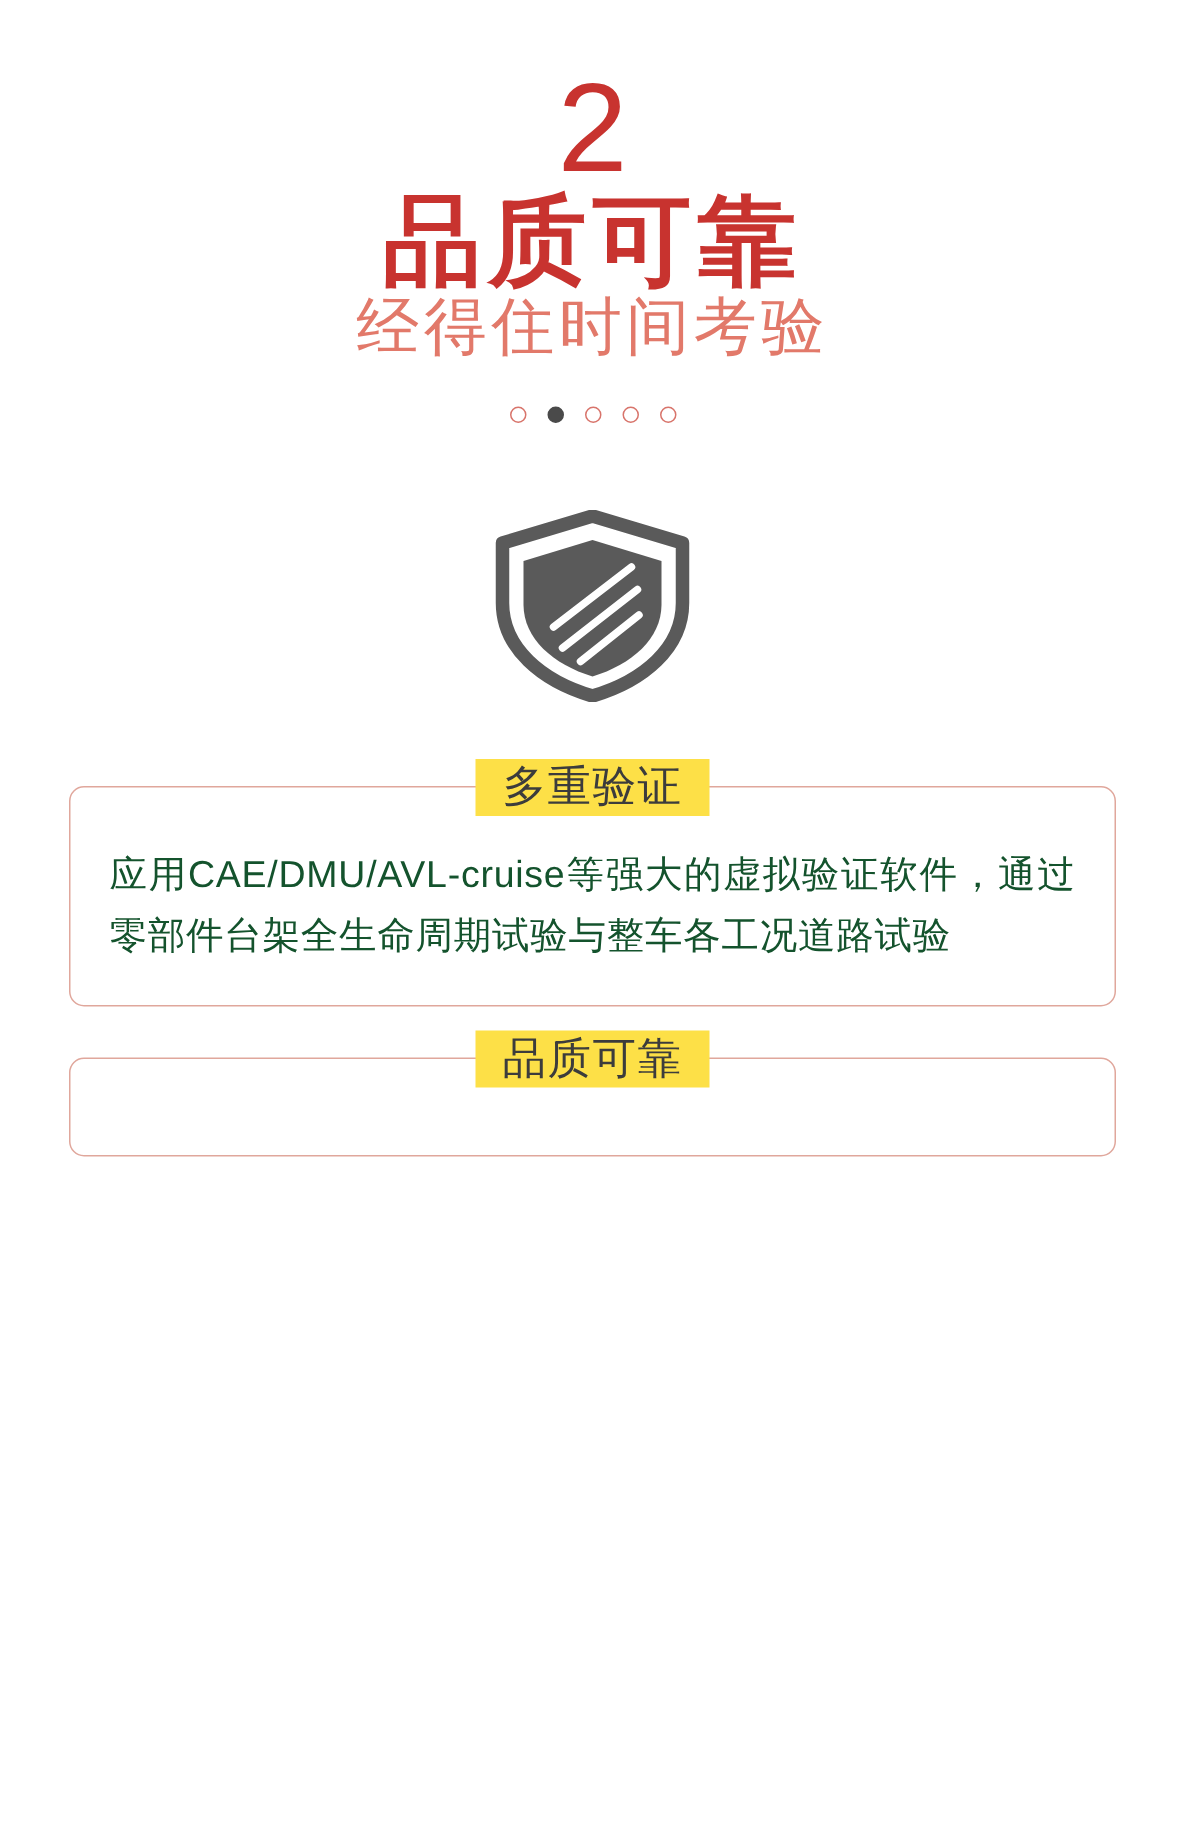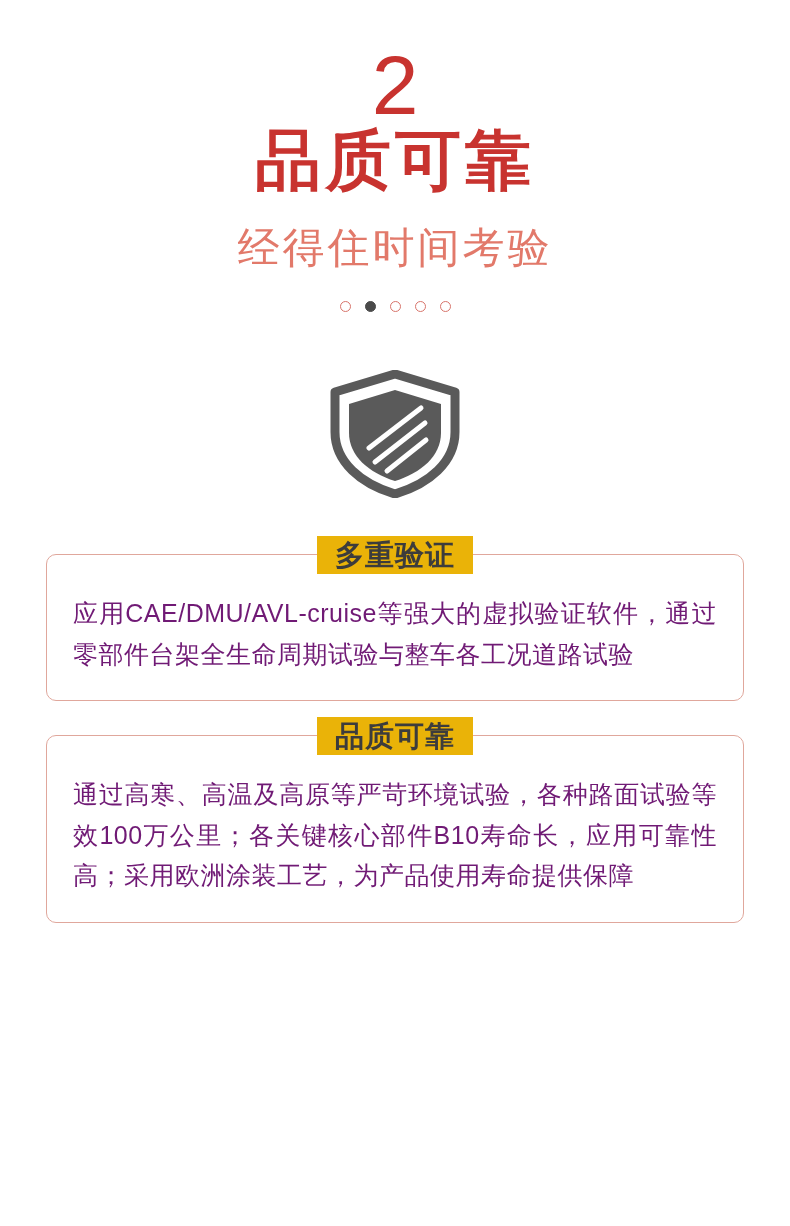--- a/index.html
+++ b/index.html
@@ -35,21 +35,21 @@
     font-family: "Liberation Sans", "DejaVu Sans", sans-serif;
   }
   .main-title {
     font-size: 66px;
     line-height: 1.05;
     font-weight: 700;
     color: #c8332f;
     letter-spacing: 4px;
   }
   .sub-title {
-    margin-top: 30px;
+    margin-top: 0;
     font-size: 42px;
     line-height: 1.1;
     font-weight: 400;
     color: #e2796a;
     letter-spacing: 3px;
   }
 
   
   .dots {
     margin-top: 30px;
@@ -90,33 +90,33 @@
     border-radius: 10px;
     padding: 38px 26px 26px 26px;
     box-sizing: border-box;
     margin-bottom: 34px;
   }
   .card-title {
     position: absolute;
     top: -19px;
     left: 50%;
     transform: translateX(-50%);
-    background: #eab308;
+    background: #fde047;
     padding: 0 18px;
     font-size: 29px;
-    font-weight: 700;
+    font-weight: 400;
     color: #3c3c3c;
     line-height: 38px;
     white-space: nowrap;
     letter-spacing: 1px;
   }
   .card-body {
     font-size: 25px;
     line-height: 1.62;
-    color: #701a75;
+    color: #14532d;
     letter-spacing: 0.5px;
     text-align: justify;
   }
 </style>
 </head>
 <body>
 
 <div class="page">
 
   <div class="header">
@@ -147,18 +147,17 @@
 
   <div class="cards">
 
     <div class="card">
       <div class="card-title">多重验证</div>
       <div class="card-body">应用CAE/DMU/AVL-cruise等强大的虚拟验证软件，通过零部件台架全生命周期试验与整车各工况道路试验</div>
     </div>
 
     <div class="card">
       <div class="card-title">品质可靠</div>
-      <div class="card-body">通过高寒、高温及高原等严苛环境试验，各种路面试验等效100万公里；各关键核心部件B10寿命长，应用可靠性高；采用欧洲涂装工艺，为产品使用寿命提供保障</div>
     </div>
 
   </div>
 
 </div>
 
 </body></html>

